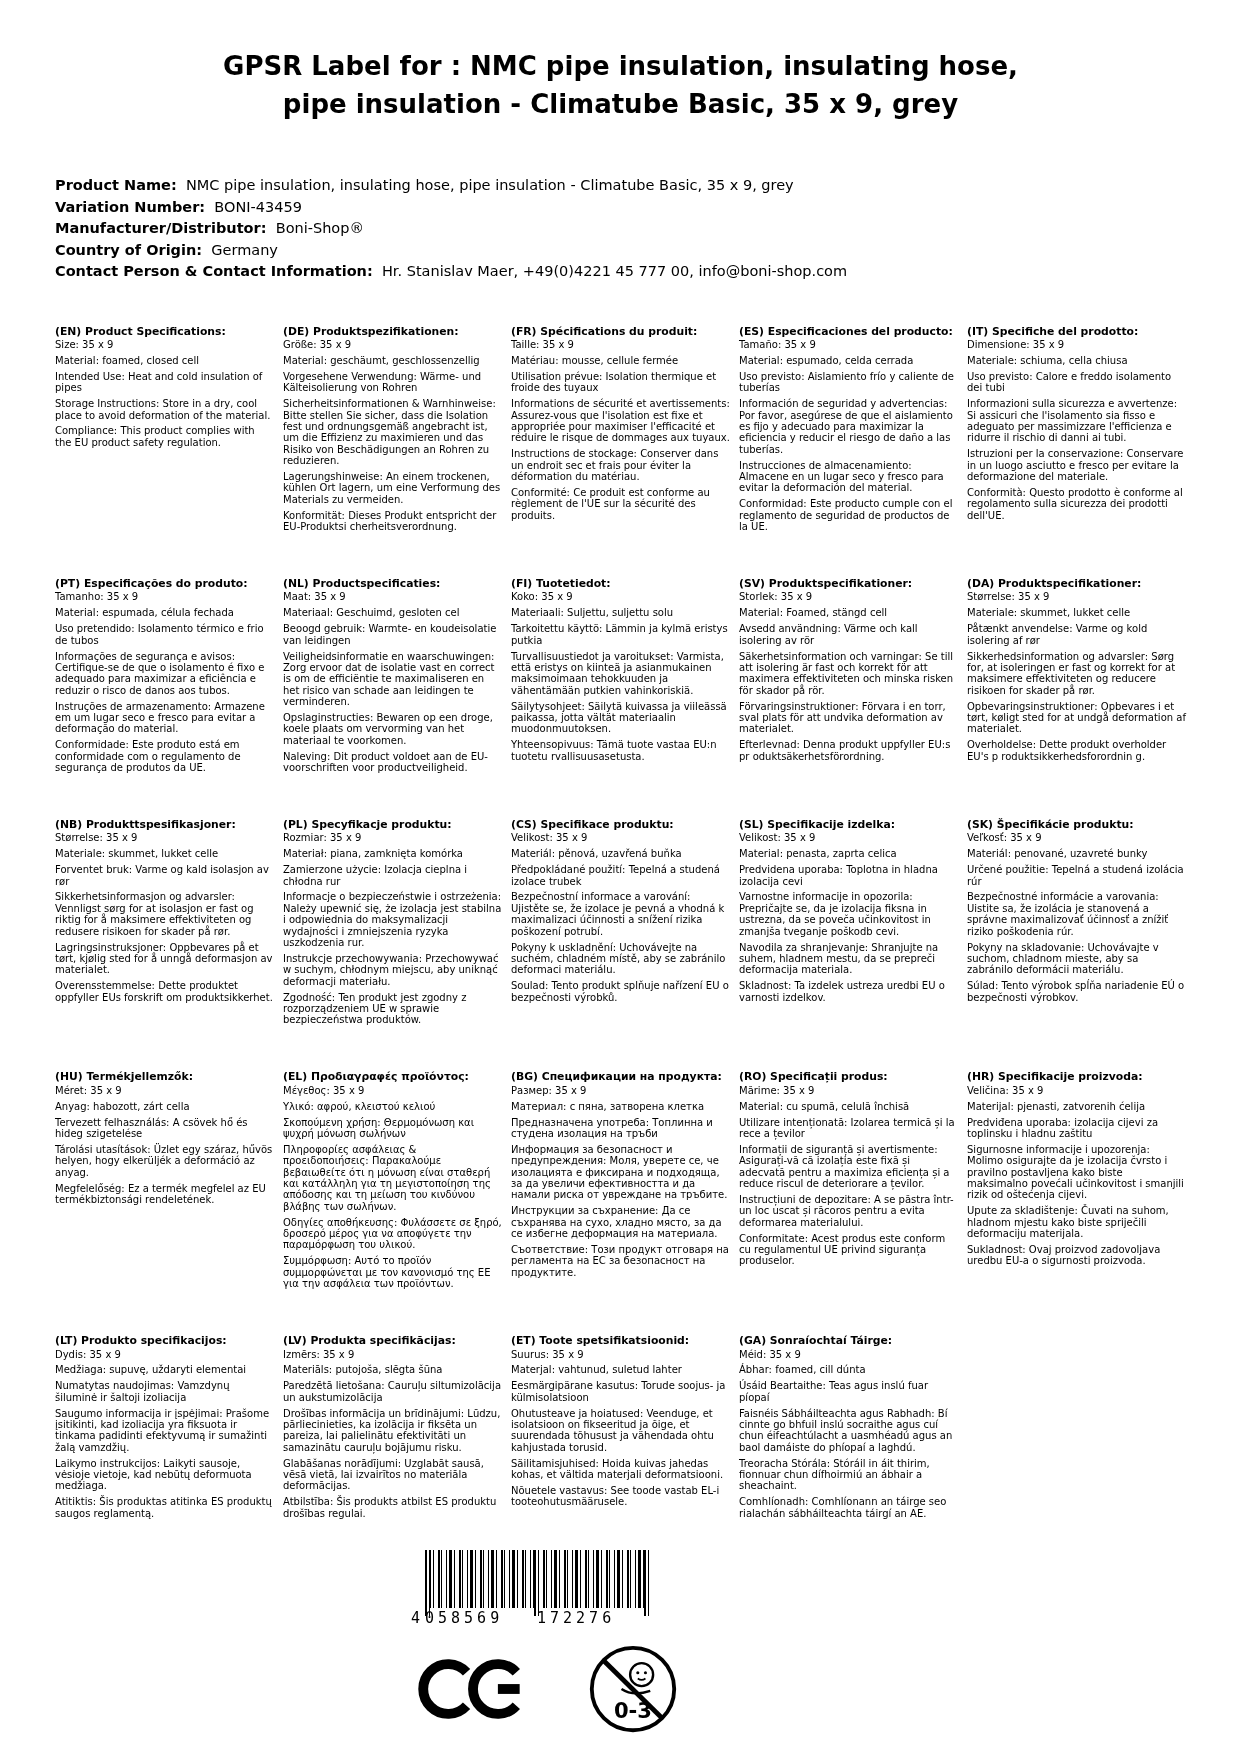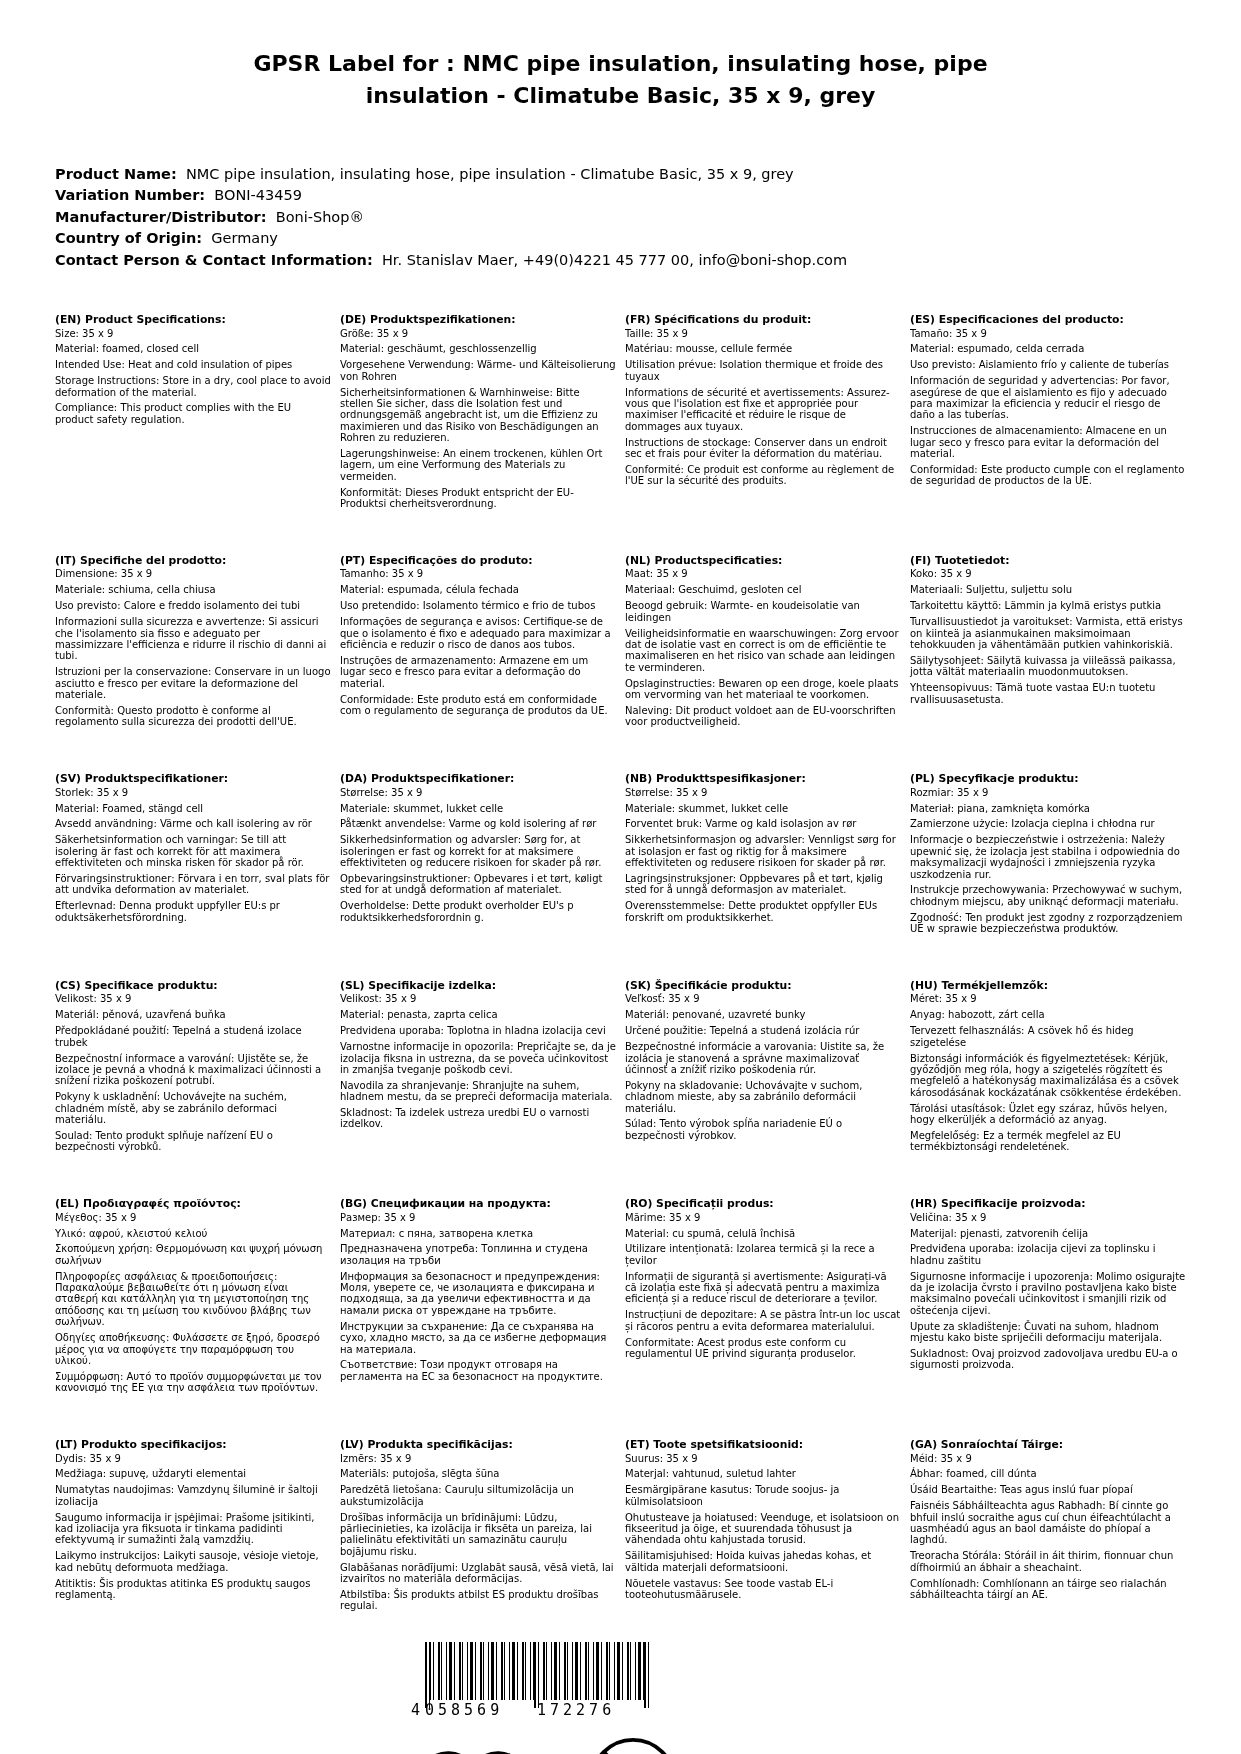--- a/index.html
+++ b/index.html
@@ -6,29 +6,29 @@
   .page{
     position:relative;
     width:1241px;height:1754px;
     background:#ffffff;color:#000;
     font-family:"DejaVu Sans","Liberation Sans",sans-serif;
     overflow:hidden;
     box-sizing:border-box;
     padding:40px 55px 20px 55px;
   }
   .doc-title{
-    font-size:22px;font-weight:bold;text-align:center;
+    font-size:26px;font-weight:bold;text-align:center;
     line-height:1.45;max-width:860px;margin:8px auto 0 auto;
   }
   .info-block{margin-top:52px;font-size:14.5px;line-height:1.48;}
   .info-line{margin:0;}
   .info-label{font-weight:bold;}
   .info-value{font-weight:normal;}
   .lang-grid{
-    display:grid;grid-template-columns:repeat(4,1fr);
+    display:grid;grid-template-columns:repeat(5,1fr);
     column-gap:9px;row-gap:40px;margin-top:42px;
   }
   .block{min-width:0;}
   .block h3{
     font-size:10.8px;font-weight:bold;margin:0 0 1px 0;
     white-space:nowrap;line-height:1.25;
   }
   .block p{
     font-size:10px;line-height:1.14;margin:0 0 4.5px 0;
   }
@@ -226,21 +226,20 @@
         <p>Bezpečnostné informácie a varovania: Uistite sa, že izolácia je stanovená a správne maximalizovať účinnosť a znížiť riziko poškodenia rúr.</p>
         <p>Pokyny na skladovanie: Uchovávajte v suchom, chladnom mieste, aby sa zabránilo deformácii materiálu.</p>
         <p>Súlad: Tento výrobok spĺňa nariadenie EÚ o bezpečnosti výrobkov.</p>
       </div>
 
       <div class="block">
         <h3>(HU) Termékjellemzők:</h3>
         <p>Méret: 35 x 9</p>
         <p>Anyag: habozott, zárt cella</p>
         <p>Tervezett felhasználás: A csövek hő és hideg szigetelése</p>
-        <p>Biztonsági információk és figyelmeztetések: Kérjük, győződjön meg róla, hogy a szigetelés rögzített és megfelelő a hatékonyság maximalizálása és a csövek károsodásának kockázatának csökkentése érdekében.</p>
         <p>Tárolási utasítások: Üzlet egy száraz, hűvös helyen, hogy elkerüljék a deformáció az anyag.</p>
         <p>Megfelelőség: Ez a termék megfelel az EU termékbiztonsági rendeletének.</p>
       </div>
 
       <div class="block">
         <h3>(EL) Προδιαγραφές προϊόντος:</h3>
         <p>Μέγεθος: 35 x 9</p>
         <p>Υλικό: αφρού, κλειστού κελιού</p>
         <p>Σκοπούμενη χρήση: Θερμομόνωση και ψυχρή μόνωση σωλήνων</p>
         <p>Πληροφορίες ασφάλειας &amp; προειδοποιήσεις: Παρακαλούμε βεβαιωθείτε ότι η μόνωση είναι σταθερή και κατάλληλη για τη μεγιστοποίηση της απόδοσης και τη μείωση του κινδύνου βλάβης των σωλήνων.</p>

